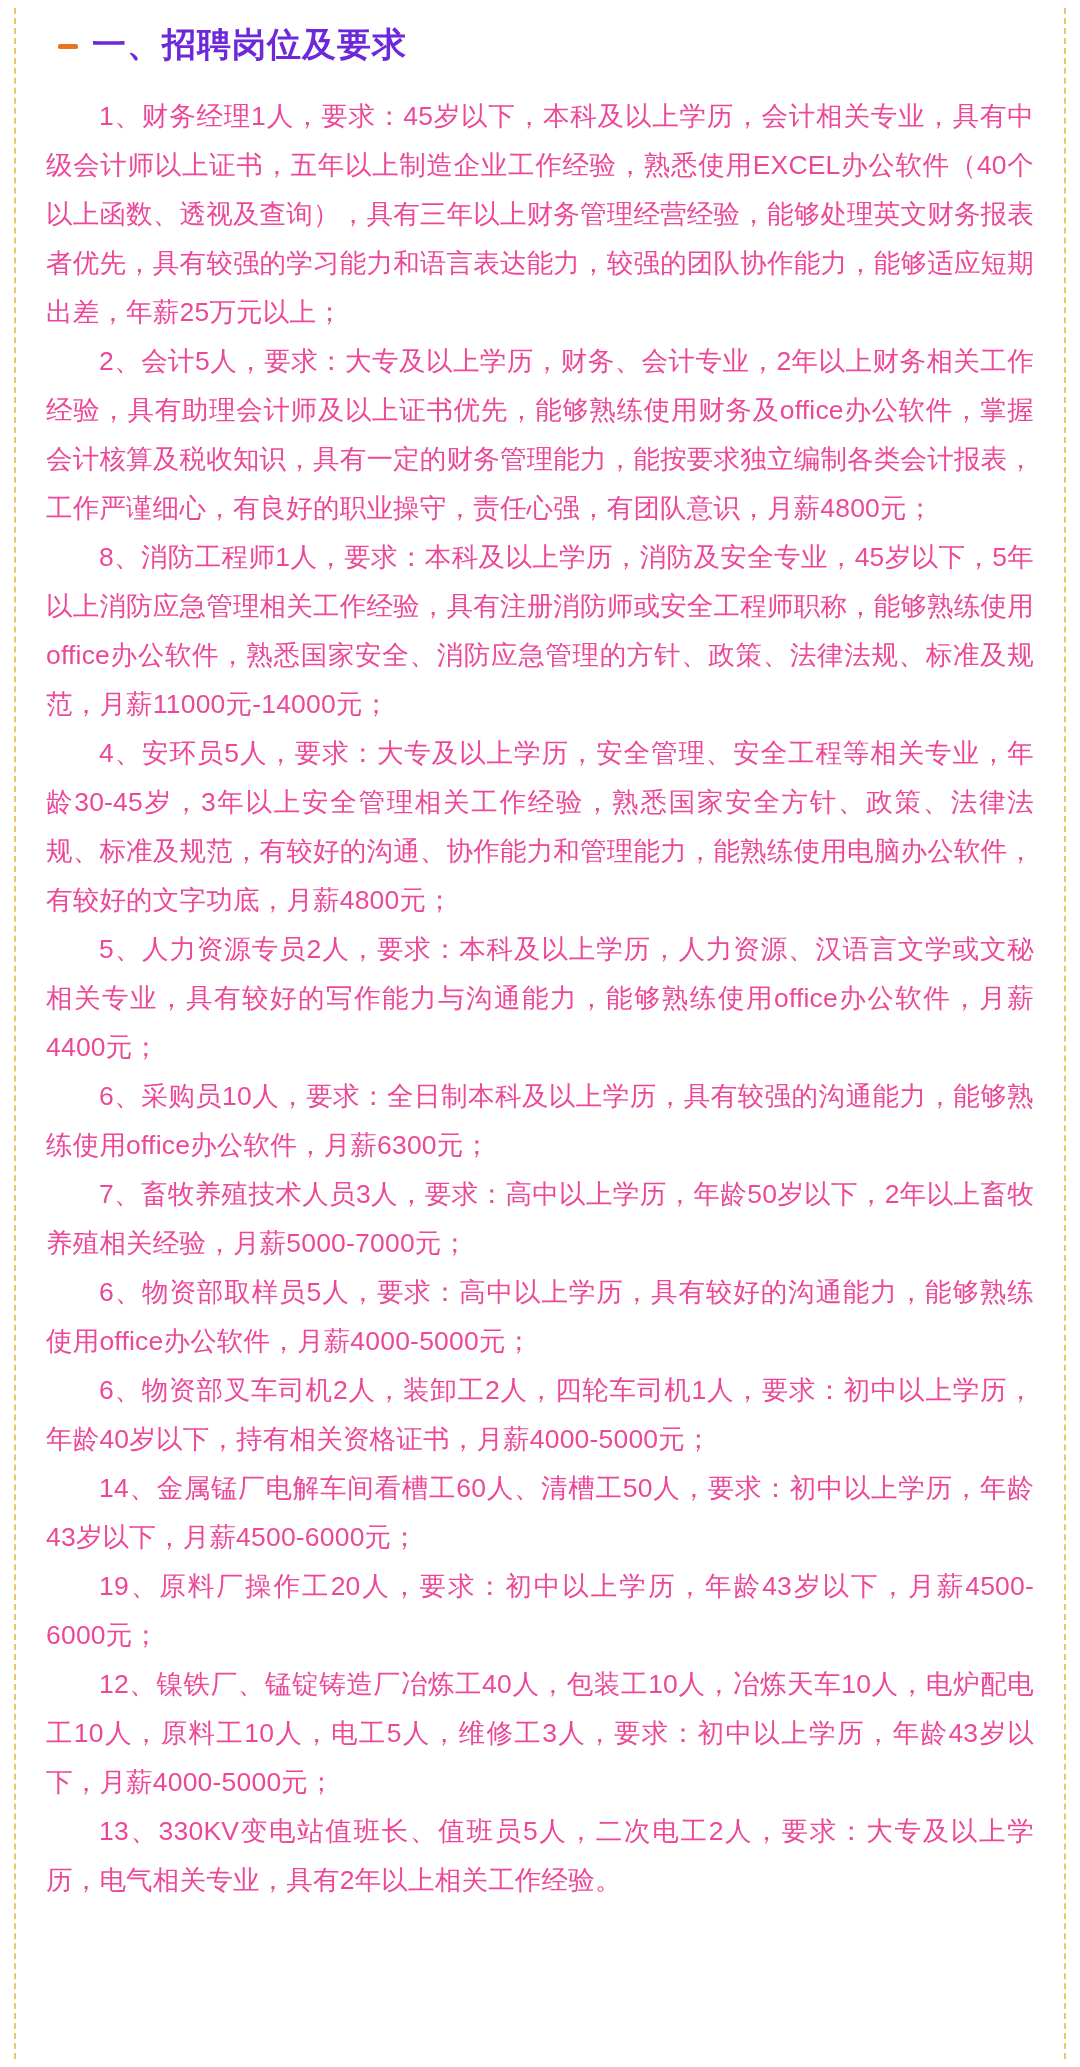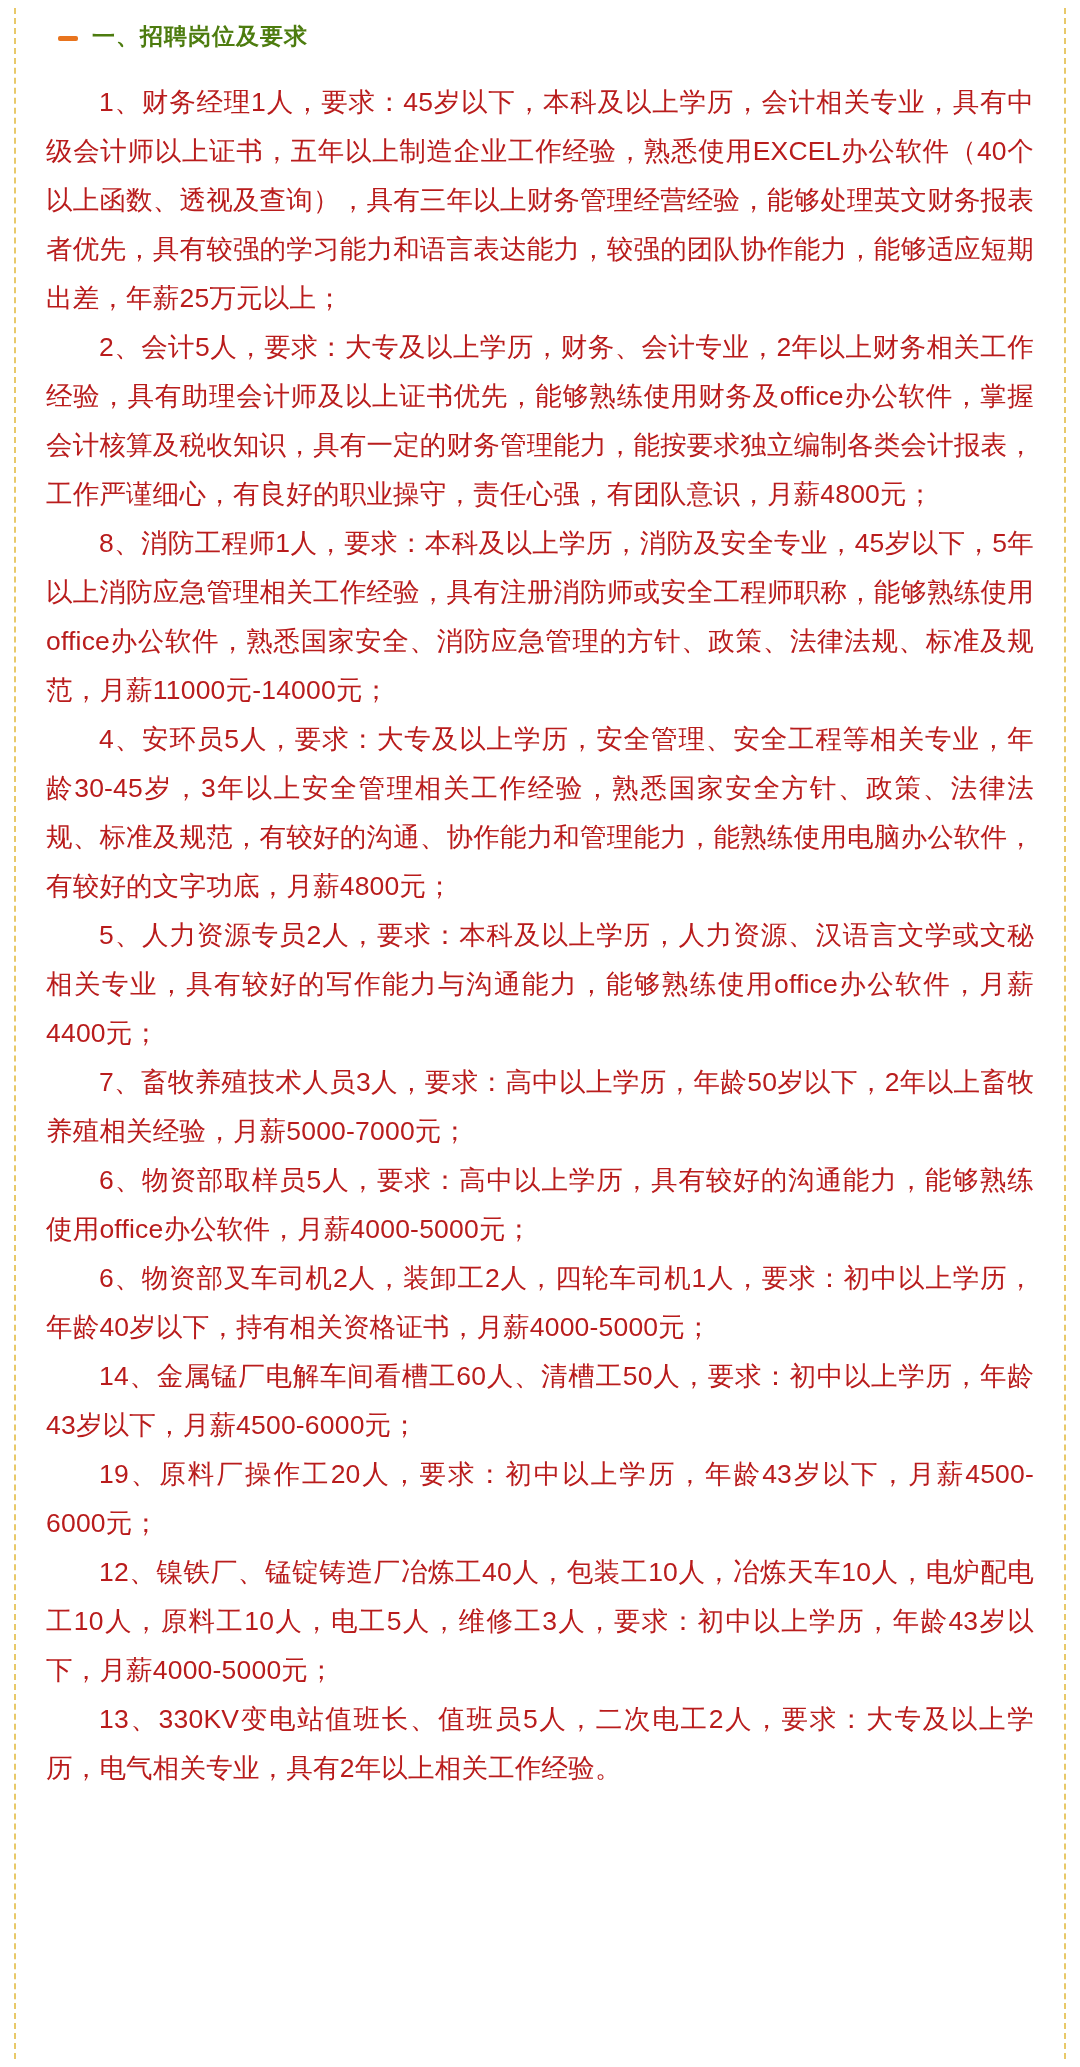--- a/index.html
+++ b/index.html
@@ -45,33 +45,33 @@
   }
   .title-bar {
     width: 20px;
     height: 5px;
     background: #e8741e;
     border-radius: 2px;
     flex: none;
     margin-top: 4px;
   }
   .title-text {
-    font-size: 23px;
+    font-size: 34px;
     font-weight: bold;
-    color: #4d7c0f;
+    color: #6d28d9;
     letter-spacing: 1px;
     line-height: 1.3;
   }
   .para {
     font-size: 26.5px;
     line-height: 49px;
     text-indent: 2em;
     margin: 0;
     text-align: justify;
-    color: #b91c1c;
+    color: #ec4899;
     letter-spacing: 0.2px;
   }
 </style>
 </head>
 <body>
 
 <div class="page">
   <div class="frame"></div>
 
   <div class="content">
@@ -79,20 +79,21 @@
     <div class="section-title">
       <span class="title-bar"></span>
       <span class="title-text">一、招聘岗位及要求</span>
     </div>
 
     <p class="para">1、财务经理1人，要求：45岁以下，本科及以上学历，会计相关专业，具有中级会计师以上证书，五年以上制造企业工作经验，熟悉使用EXCEL办公软件（40个以上函数、透视及查询），具有三年以上财务管理经营经验，能够处理英文财务报表者优先，具有较强的学习能力和语言表达能力，较强的团队协作能力，能够适应短期出差，年薪25万元以上；</p>
     <p class="para">2、会计5人，要求：大专及以上学历，财务、会计专业，2年以上财务相关工作经验，具有助理会计师及以上证书优先，能够熟练使用财务及office办公软件，掌握会计核算及税收知识，具有一定的财务管理能力，能按要求独立编制各类会计报表，工作严谨细心，有良好的职业操守，责任心强，有团队意识，月薪4800元；</p>
     <p class="para">8、消防工程师1人，要求：本科及以上学历，消防及安全专业，45岁以下，5年以上消防应急管理相关工作经验，具有注册消防师或安全工程师职称，能够熟练使用office办公软件，熟悉国家安全、消防应急管理的方针、政策、法律法规、标准及规范，月薪11000元-14000元；</p>
     <p class="para">4、安环员5人，要求：大专及以上学历，安全管理、安全工程等相关专业，年龄30-45岁，3年以上安全管理相关工作经验，熟悉国家安全方针、政策、法律法规、标准及规范，有较好的沟通、协作能力和管理能力，能熟练使用电脑办公软件，有较好的文字功底，月薪4800元；</p>
     <p class="para">5、人力资源专员2人，要求：本科及以上学历，人力资源、汉语言文学或文秘相关专业，具有较好的写作能力与沟通能力，能够熟练使用office办公软件，月薪4400元；</p>
+    <p class="para">6、采购员10人，要求：全日制本科及以上学历，具有较强的沟通能力，能够熟练使用office办公软件，月薪6300元；</p>
     <p class="para">7、畜牧养殖技术人员3人，要求：高中以上学历，年龄50岁以下，2年以上畜牧养殖相关经验，月薪5000-7000元；</p>
     <p class="para">6、物资部取样员5人，要求：高中以上学历，具有较好的沟通能力，能够熟练使用office办公软件，月薪4000-5000元；</p>
     <p class="para">6、物资部叉车司机2人，装卸工2人，四轮车司机1人，要求：初中以上学历，年龄40岁以下，持有相关资格证书，月薪4000-5000元；</p>
     <p class="para">14、金属锰厂电解车间看槽工60人、清槽工50人，要求：初中以上学历，年龄43岁以下，月薪4500-6000元；</p>
     <p class="para">19、原料厂操作工20人，要求：初中以上学历，年龄43岁以下，月薪4500-6000元；</p>
     <p class="para">12、镍铁厂、锰锭铸造厂冶炼工40人，包装工10人，冶炼天车10人，电炉配电工10人，原料工10人，电工5人，维修工3人，要求：初中以上学历，年龄43岁以下，月薪4000-5000元；</p>
     <p class="para">13、330KV变电站值班长、值班员5人，二次电工2人，要求：大专及以上学历，电气相关专业，具有2年以上相关工作经验。</p>
 
   </div>
 </div>

